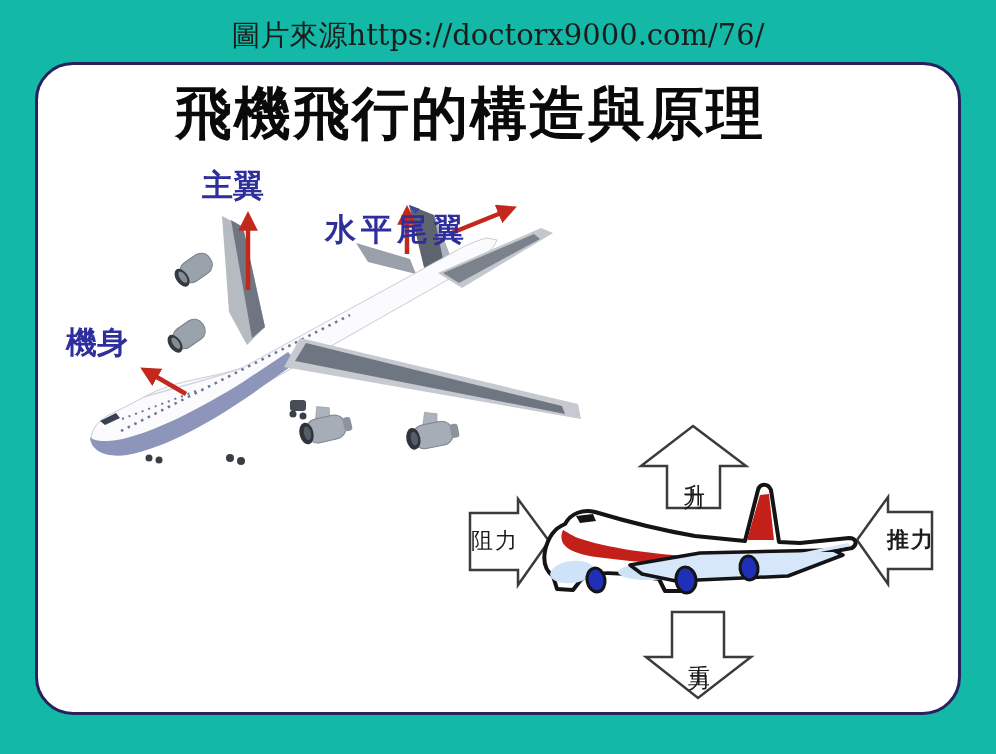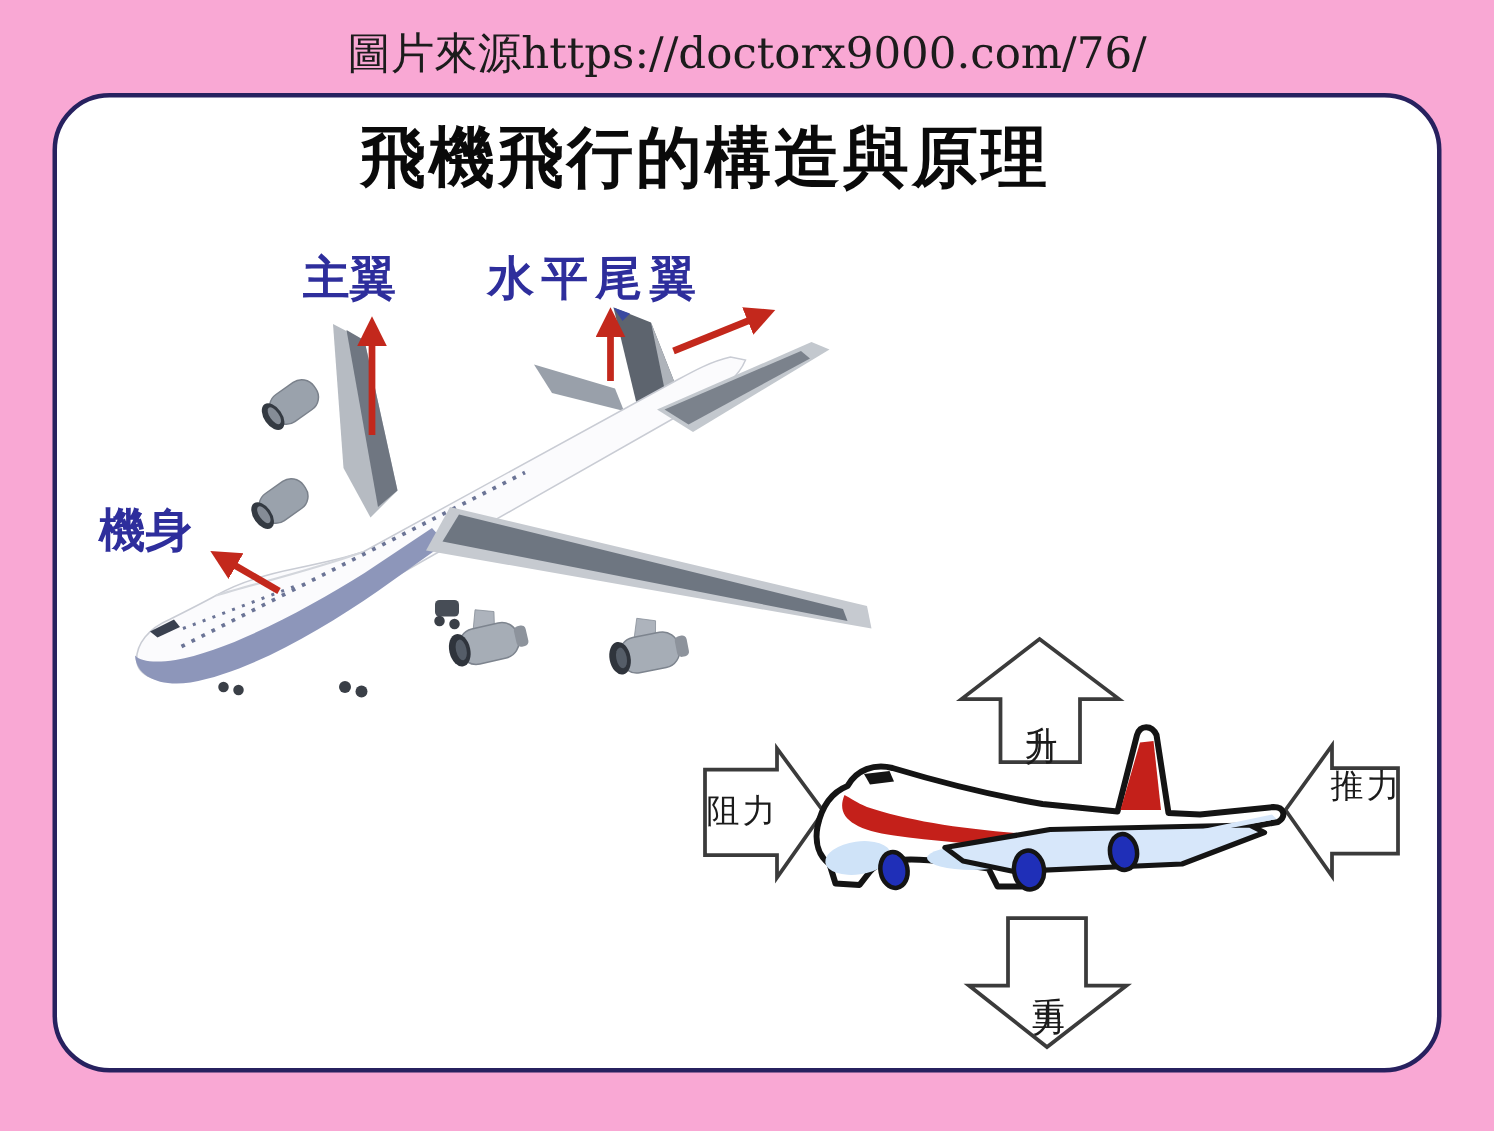--- a/index.html
+++ b/index.html
@@ -1,27 +1,27 @@
 <!DOCTYPE html>
 <html><head>
 <meta charset="utf-8">
 <style>
   html,body{margin:0;padding:0;background:#ffffff;}
-  #stage{position:relative;width:996px;height:754px;background:#f9a8d4;overflow:hidden;
+  #stage{position:relative;width:996px;height:754px;background:#14b8a6;overflow:hidden;
          font-family:"Liberation Sans","DejaVu Sans",sans-serif;}
   .caption{position:absolute;left:498px;top:16px;transform:translateX(-50%);
            font-family:"DejaVu Serif","Liberation Serif",serif;
            font-size:29px;color:#1c1c1c;white-space:nowrap;}
   .panel{position:absolute;left:35px;top:62px;width:926px;height:653px;
          border:3px solid #27215f;border-radius:38px;background:#ffffff;box-sizing:border-box;}
   .title{position:absolute;left:470px;top:76px;transform:translateX(-50%);
-         font-size:44px;font-weight:700;color:#0a0a0a;letter-spacing:2px;white-space:nowrap;}
+         font-size:57px;font-weight:700;color:#0a0a0a;letter-spacing:2px;white-space:nowrap;}
   .part-label{position:absolute;transform:translate(-50%,-50%);
               font-size:31px;font-weight:600;color:#2e2e9c;white-space:nowrap;}
-  .ls{letter-spacing:5px;}
+  .ls{letter-spacing:5px;margin-top:44px;}
   .force-label{position:absolute;transform:translate(-50%,-50%);
                font-size:22px;font-weight:500;color:#1b1b1b;white-space:nowrap;letter-spacing:2px;text-align:center;}
   .vertical{writing-mode:vertical-rl;text-orientation:upright;letter-spacing:4px;}
   svg{position:absolute;left:0;top:0;}
 </style>
 </head>
 <body>
 
 <div id="stage">
 
@@ -134,20 +134,20 @@
       <ellipse cx="686" cy="580" rx="10" ry="13" fill="#1f2fb8" stroke="#141414" stroke-width="3" transform="rotate(-8 686 580)"></ellipse>
       <ellipse cx="749" cy="568" rx="9" ry="12" fill="#1f2fb8" stroke="#141414" stroke-width="3" transform="rotate(-8 749 568)"></ellipse>
       <path d="M 576 516 L 593 514 L 596 521 L 580 523 Z" fill="#141414"></path>
     </g>
   </svg>
 
   <div class="title">飛機飛行的構造與原理</div>
 
   <div class="part-label" style="left:233px;top:186px;font-family:Liberation Mono, monospace;">主翼</div>
   <div class="part-label ls" style="left:397px;top:186px;">水平尾翼</div>
-  <div class="part-label" style="left:97px;top:354px;">機身</div>
+  <div class="part-label" style="left:97px;top:343px;">機身</div>
 
   <div class="force-label vertical" style="left:694px;top:470px;">升力</div>
   <div class="force-label" style="left:495px;top:541px;">阻力</div>
-  <div class="force-label" style="left:911px;top:524px;">推力</div>
+  <div class="force-label" style="left:911px;top:540px;font-weight:bold;">推力</div>
   <div class="force-label vertical" style="left:699px;top:651px;">重力</div>
 
 </div>
 
 </body></html>

